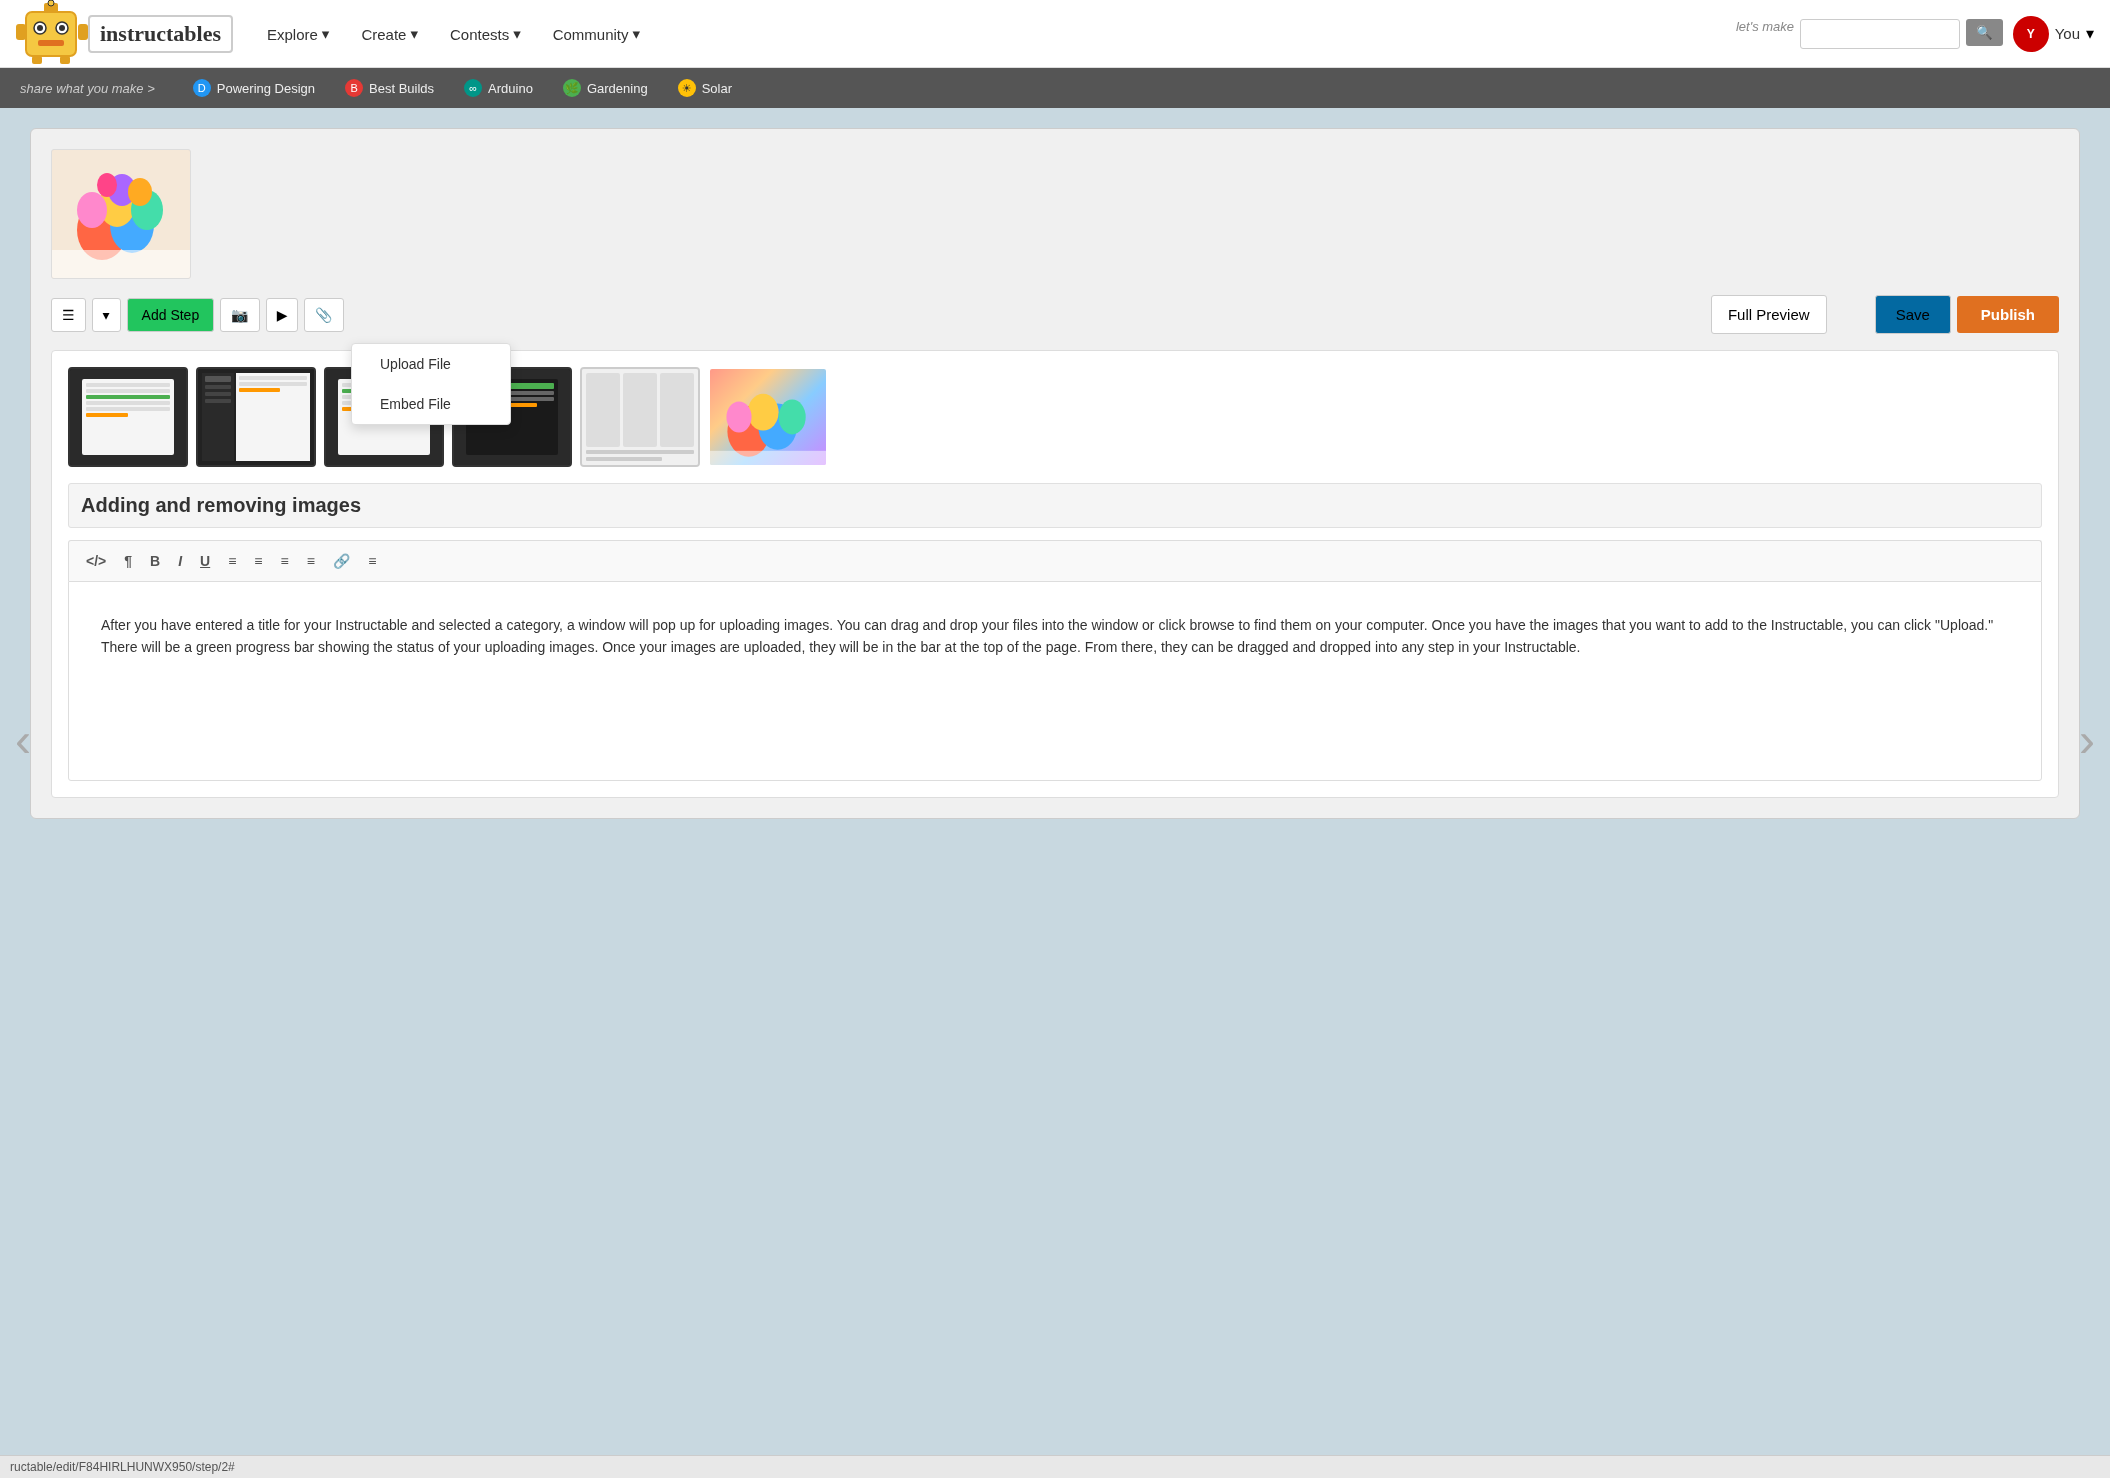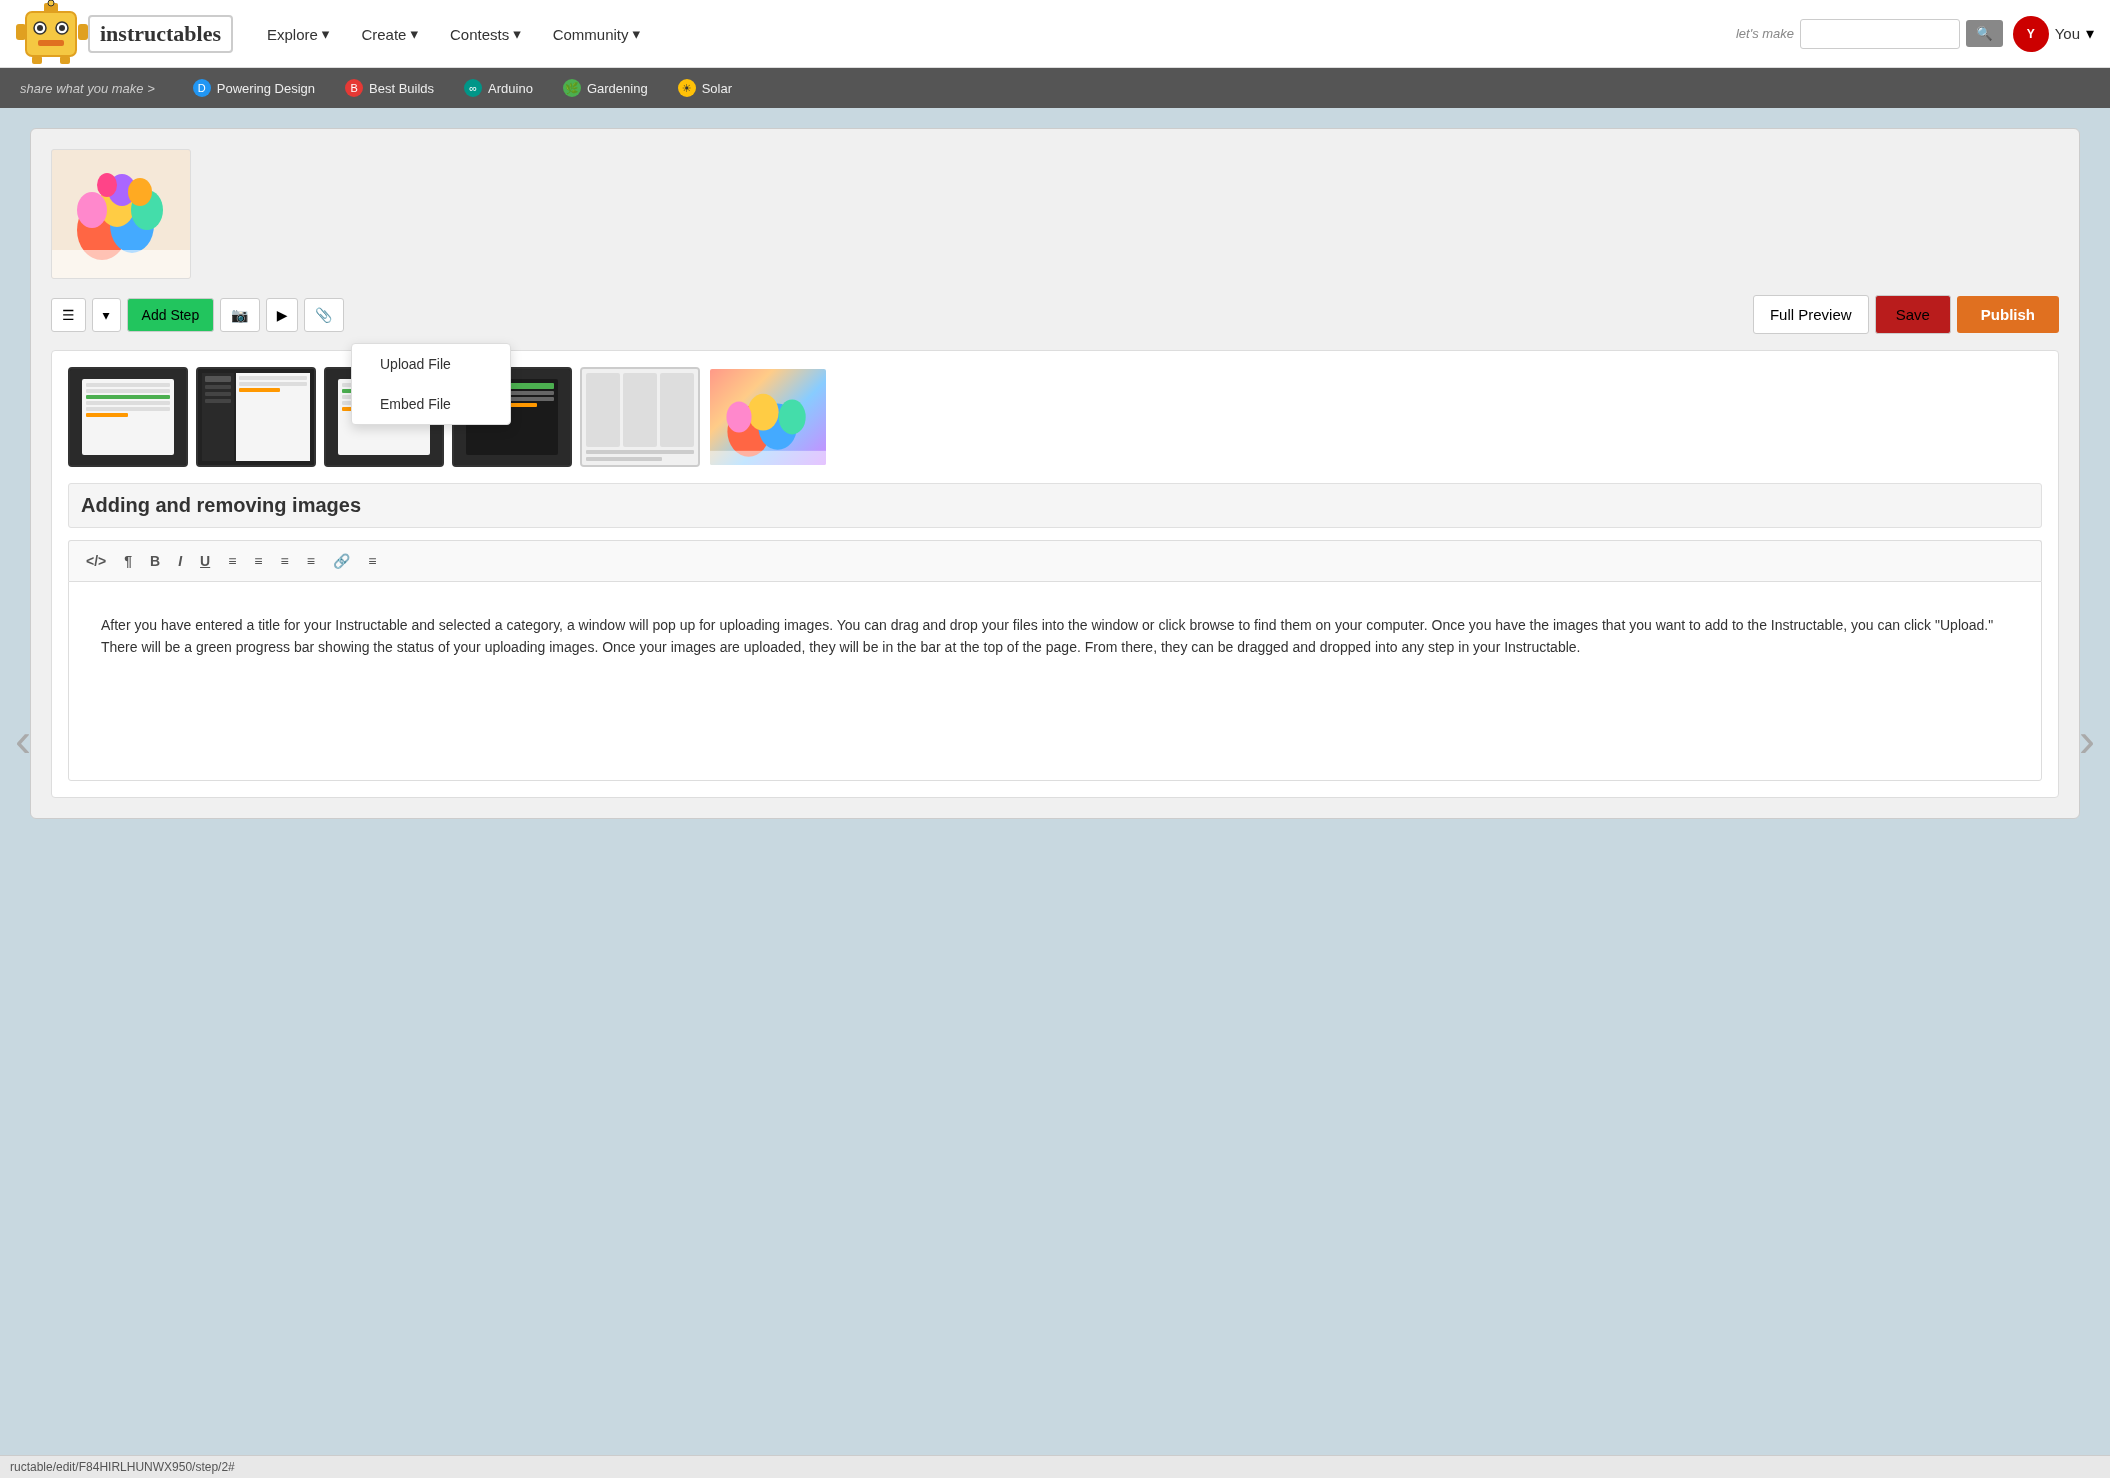--- a/index.html
+++ b/index.html
@@ -43,21 +43,21 @@
       font-size: 15px;
       cursor: pointer;
       border-radius: 3px;
       display: flex;
       align-items: flex-end;
       gap: 4px;
       text-decoration: none;
     }
     .search-area {
       display: flex;
-      align-items: center;
+      align-items: flex-start;
       gap: 6px;
     }
     .lets-make {
       font-size: 13px;
       color: #888;
       font-style: italic;
     }
     .search-input {
       border: 1px solid #ccc;
       border-radius: 3px;
@@ -190,26 +190,27 @@
       background: #e07020;
       color: #fff;
       border: none;
       border-radius: 3px;
       padding: 10px 24px;
       cursor: pointer;
       font-size: 15px;
       font-weight: bold;
     }
     .save-btn {
-      background: #b91c1c;
+      background: #0369a1;
       border: 1px solid #ccc;
       border-radius: 3px;
       padding: 10px 20px;
       cursor: pointer;
       font-size: 15px;
+      margin-left: 42px;
     }
     .preview-btn {
       background: #fff;
       border: 1px solid #ccc;
       border-radius: 3px;
       padding: 10px 16px;
       cursor: pointer;
       font-size: 15px;
     }
     .spacer { flex: 1; }

